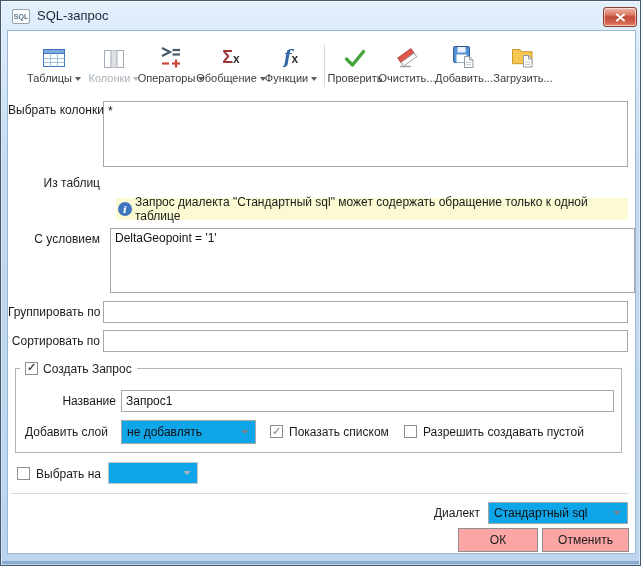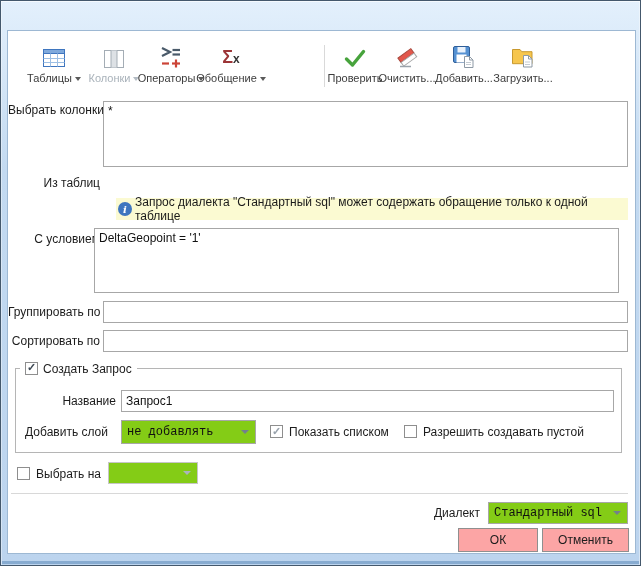--- a/index.html
+++ b/index.html
@@ -44,35 +44,44 @@
     font-family:"DejaVu Serif",serif;font-style:italic;}
   .groupbox{position:absolute;left:7px;top:337px;width:607px;height:85px;border:1px solid #b5b5b5;box-sizing:border-box;}
   .gb-chip{position:absolute;left:12px;top:330px;height:15px;background:#fff;padding:0 5px;
     display:flex;align-items:center;gap:5px;font-size:12px;color:#1c1c1c;}
   .cb{position:absolute;width:13px;height:13px;border:1px solid #8e8e8e;background:#fff;box-sizing:border-box;
     text-align:center;line-height:10px;}
   .cb.inline{position:relative;flex:0 0 auto;}
   .cb .mark{font-size:11px;font-weight:bold;color:#3f4a55;position:relative;top:-1px;}
   .cb.dim .mark{color:#98a2ac;}
   .cblabel{position:absolute;font-size:12px;color:#1c1c1c;height:15px;line-height:15px;white-space:nowrap;}
-  .combo{position:absolute;border:1px solid #a7a7a7;background:#84cc16;box-sizing:border-box;font-family:Liberation Mono, monospace;}
+  .combo{position:absolute;border:1px solid #a7a7a7;background:#0ea5e9;box-sizing:border-box;}
   .combo.disabled{border-color:#c6c6c6;}
   .combo .val{position:absolute;left:5px;top:50%;transform:translateY(-50%);font-size:12px;color:#111;white-space:nowrap;}
   .combo .arrow{position:absolute;right:6px;top:50%;margin-top:-2px;width:0;height:0;
     border-left:4px solid transparent;border-right:4px solid transparent;border-top:4px solid #73808c;}
   .combo.disabled .arrow{border-top-color:#aab4bd;}
   .divider{position:absolute;left:3px;top:462px;width:617px;height:1px;background:#d8d8d8;}
   .btn{position:absolute;width:80px;height:24px;background:#fca5a5;border:1px solid #8f8f8f;box-sizing:border-box;
     font-size:12px;color:#1c1c1c;text-align:center;line-height:22px;}
 </style>
 </head>
 <body>
 
 <div id="window">
 
+  <div class="titlebar">
+    <div class="app-icon">SQL</div>
+    <div class="window-title">SQL-запрос</div>
+    <div class="close-btn">
+      <svg width="11" height="9" viewBox="0 0 11 9">
+        <path d="M2 1.5 L9 7.5 M9 1.5 L2 7.5" stroke="#ffffff" stroke-width="2" stroke-linecap="round"></path>
+      </svg>
+    </div>
+  </div>
 
   <div class="client">
 
     <div class="tbtn disabled" style="left:78px;width:56px;">
       <div class="ticon">
         <svg width="22" height="20" viewBox="0 0 22 20">
           <rect x="1.5" y="1.5" width="19" height="17" fill="#ffffff" stroke="#a4adb5"></rect>
           <rect x="8" y="1.5" width="6" height="17" fill="#dde1e5"></rect>
           <line x1="8" y1="1.5" x2="8" y2="18.5" stroke="#a4adb5"></line>
           <line x1="14" y1="1.5" x2="14" y2="18.5" stroke="#a4adb5"></line>
@@ -109,20 +118,26 @@
       <div class="tlabel"><span>Операторы</span><span class="caret"></span></div>
     </div>
 
     <div class="tbtn" style="left:188px;width:70px;">
       <div class="ticon">
         <span class="ic-sigma">Σ<span class="ic-sub">x</span></span>
       </div>
       <div class="tlabel"><span>Обобщение</span><span class="caret"></span></div>
     </div>
 
+    <div class="tbtn" style="left:253px;width:60px;">
+      <div class="ticon">
+        <span class="ic-fx">f<span class="ic-sub">x</span></span>
+      </div>
+      <div class="tlabel"><span>Функции</span><span class="caret"></span></div>
+    </div>
 
     <div class="tool-sep"></div>
 
     <div class="tbtn" style="left:318px;width:58px;">
       <div class="ticon">
         <svg width="24" height="22" viewBox="0 0 24 22" fill="none">
           <path d="M3.5 12 L9.5 18 L20.5 4.5" stroke="#47a33c" stroke-width="3.4" stroke-linecap="round" stroke-linejoin="round"></path>
         </svg>
       </div>
       <div class="tlabel">Проверить</div>
@@ -173,21 +188,21 @@
     <textarea class="field" style="left: 95px; top: 70px; width: 525px; height: 66px;">*</textarea>
 
     <div class="lbl" style="left:0;width:92px;top:145px;">Из таблиц</div>
 
     <div class="infobar">
       <span class="info-ico">i</span>
       <span>Запрос диалекта "Стандартный sql" может содержать обращение только к одной таблице</span>
     </div>
 
     <div class="lbl" style="left:0;width:92px;top:201px;">С условием</div>
-    <textarea class="field" style="left: 86px; top: 197px; width: 525px; height: 65px;">DeltaGeopoint = '1'</textarea>
+    <textarea class="field" style="left: 102px; top: 197px; width: 525px; height: 65px;">DeltaGeopoint = '1'</textarea>
 
     <div class="lbl" style="left:0;width:92px;top:274px;">Группировать по</div>
     <input class="field" style="left: 95px; top: 270px; width: 525px; height: 22px;" value="">
 
     <div class="lbl" style="left:0;width:92px;top:303px;">Сортировать по</div>
     <input class="field" style="left: 95px; top: 299px; width: 525px; height: 22px;" value="">
 
     <div class="groupbox"></div>
     <div class="gb-chip">
       <span class="cb inline"><span class="mark">✓</span></span>

